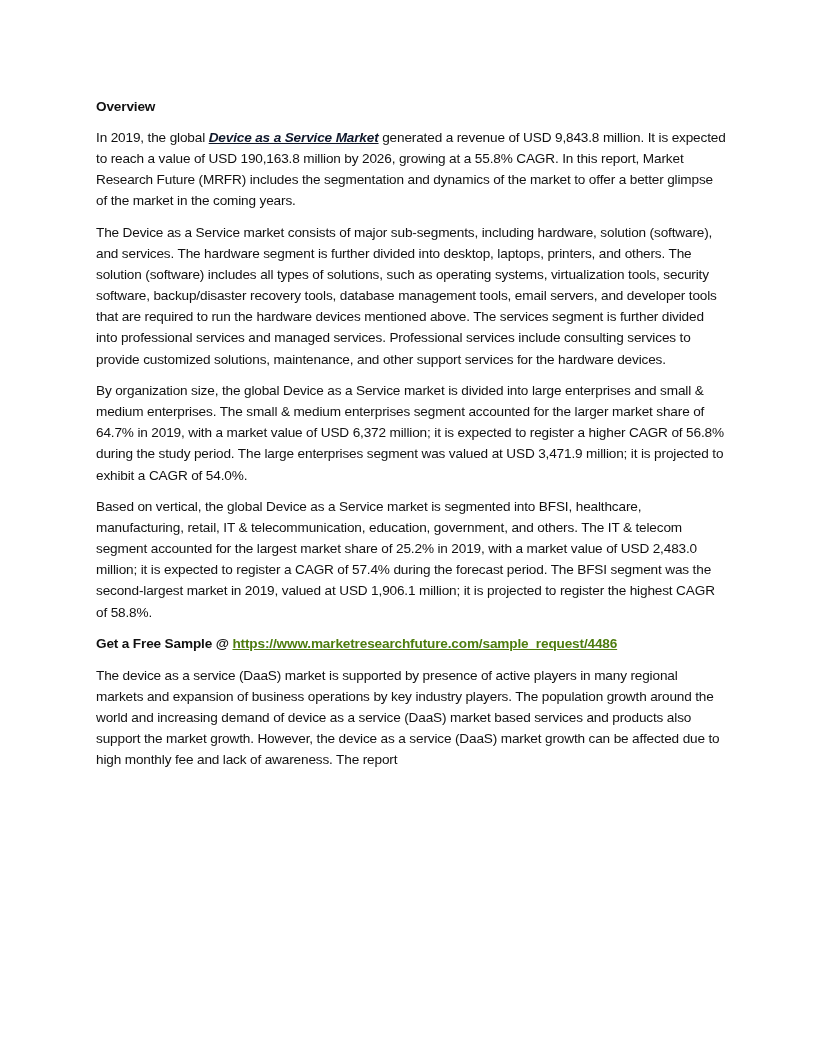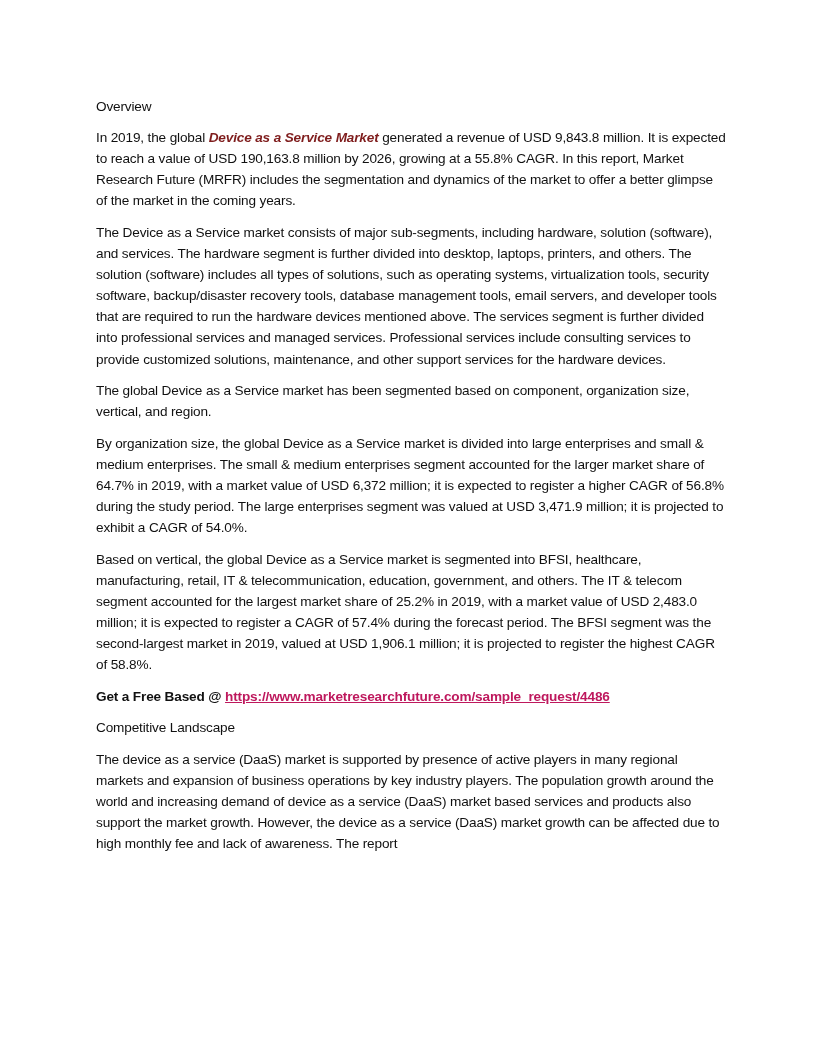--- a/index.html
+++ b/index.html
@@ -8,50 +8,49 @@
       position: absolute;
       left: 96px;
       top: 96px;
       width: 630px;
       font-family: "Liberation Sans", sans-serif;
       font-size: 13.6px;
       line-height: 21.1px;
       color: #111111;
       letter-spacing: -0.15px;
     }
-    .heading { font-weight: normal; margin: 0 0 10px 0; }
+    .heading { font-weight: bold; margin: 0 0 10px 0; }
     p { margin: 0 0 10.5px 0; }
     .link-inline {
-      color: #7f1d1d;
+      color: #0f172a;
       font-weight: bold;
       font-style: italic;
+      text-decoration: underline;
       text-align: right;
     }
     .link-sample {
-      color: #be185d;
+      color: #4d7c0f;
       font-weight: bold;
       text-decoration: underline;
     }
     .sample-line { font-weight: bold; margin: 0 0 10.5px 0; }
   </style>
 </head>
 <body>
 
 <div class="page">
 
   <div class="heading">Overview</div>
 
   <p><span>In 2019, the global </span><a class="link-inline">Device as a Service Market</a><span> generated a revenue of USD 9,843.8 million. It is expected to reach a value of USD 190,163.8 million by 2026, growing at a 55.8% CAGR. In this report, Market Research Future (MRFR) includes the segmentation and dynamics of the market to offer a better glimpse of the market in the coming years.</span></p>
 
   <p>The Device as a Service market consists of major sub-segments, including hardware, solution (software), and services. The hardware segment is further divided into desktop, laptops, printers, and others. The solution (software) includes all types of solutions, such as operating systems, virtualization tools, security software, backup/disaster recovery tools, database management tools, email servers, and developer tools that are required to run the hardware devices mentioned above. The services segment is further divided into professional services and managed services. Professional services include consulting services to provide customized solutions, maintenance, and other support services for the hardware devices.</p>
 
 
-  <p>The global Device as a Service market has been segmented based on component, organization size, vertical, and region.</p>
   <p>By organization size, the global Device as a Service market is divided into large enterprises and small &amp; medium enterprises. The small &amp; medium enterprises segment accounted for the larger market share of 64.7% in 2019, with a market value of USD 6,372 million; it is expected to register a higher CAGR of 56.8% during the study period. The large enterprises segment was valued at USD 3,471.9 million; it is projected to exhibit a CAGR of 54.0%.</p>
   <p>Based on vertical, the global Device as a Service market is segmented into BFSI, healthcare, manufacturing, retail, IT &amp; telecommunication, education, government, and others. The IT &amp; telecom segment accounted for the largest market share of 25.2% in 2019, with a market value of USD 2,483.0 million; it is expected to register a CAGR of 57.4% during the forecast period. The BFSI segment was the second-largest market in 2019, valued at USD 1,906.1 million; it is projected to register the highest CAGR of 58.8%.</p>
 
-  <div class="sample-line"><span>Get a Free Based @ </span><a class="link-sample">https://www.marketresearchfuture.com/sample_request/4486</a></div>
+  <div class="sample-line"><span>Get a Free Sample @ </span><a class="link-sample">https://www.marketresearchfuture.com/sample_request/4486</a></div>
 
-  <div class="heading">Competitive Landscape</div>
 
   <p>The device as a service (DaaS) market is supported by presence of active players in many regional markets and expansion of business operations by key industry players. The population growth around the world and increasing demand of device as a service (DaaS) market based services and products also support the market growth. However, the device as a service (DaaS) market growth can be affected due to high monthly fee and lack of awareness. The report</p>
 
 </div>
 
 </body></html>

